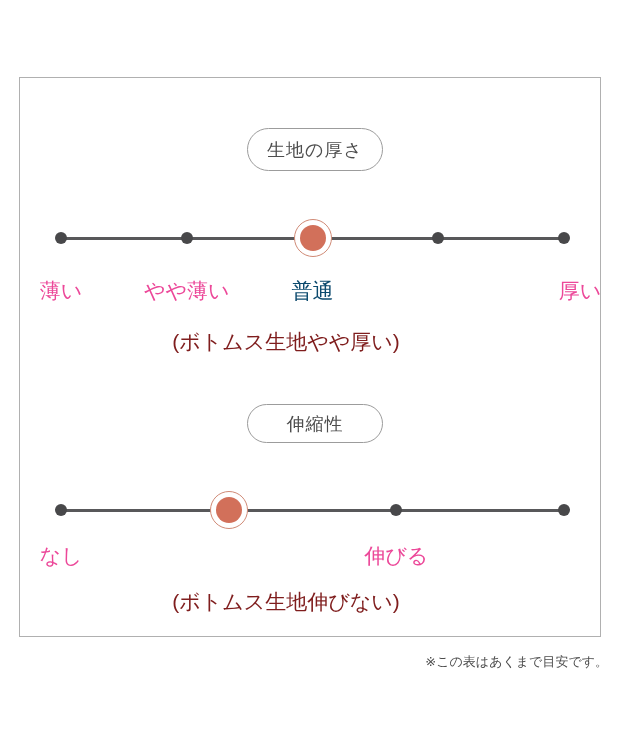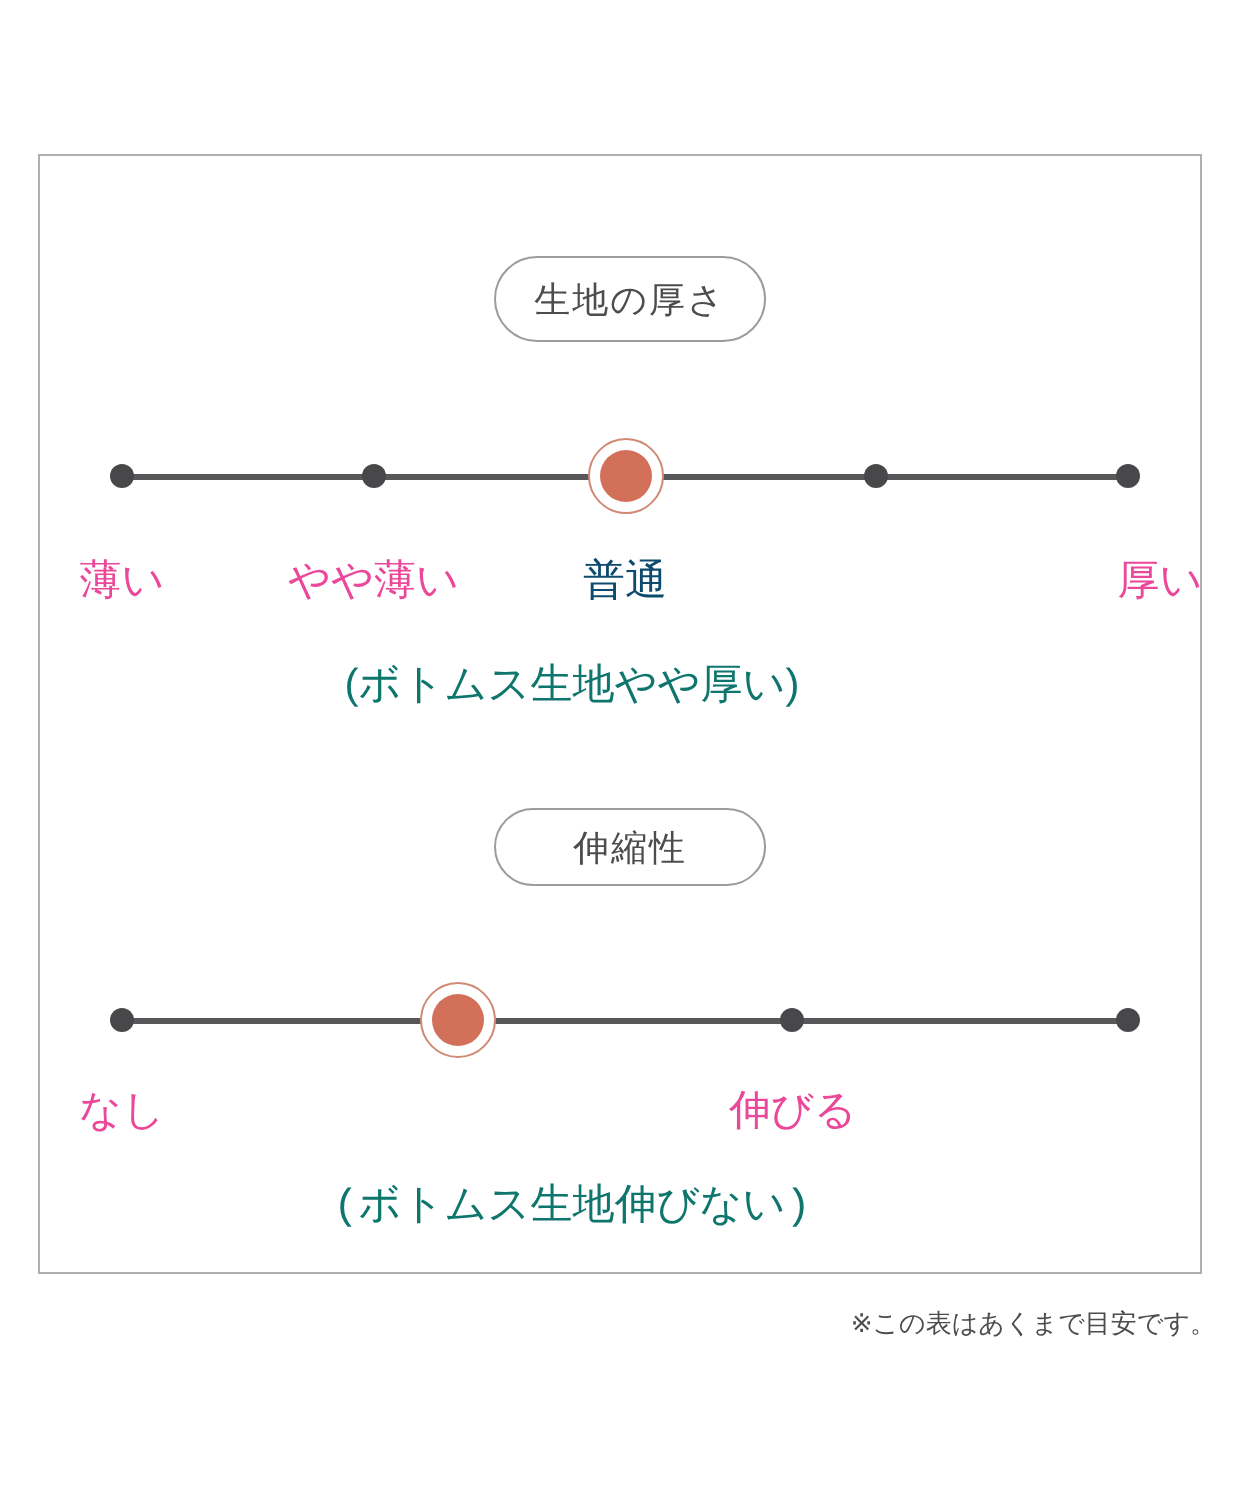--- a/index.html
+++ b/index.html
@@ -37,24 +37,24 @@
   .labels{position:absolute;left:61px;width:503px;height:22px;}
   .l0{top:280px;}
   .l1{top:545px;}
   .lvl-label{
     position:absolute;transform:translateX(-50%);white-space:nowrap;
     font-size:21px;line-height:22px;color:#ec4899;
   }
   .lvl-label.sel{font-weight:400;color:#0c4a6e;}
   .note{
     position:absolute;left:19px;width:534px;text-align:center;
-    font-size:21px;color:#0f766e;
+    font-size:21px;color:#7f1d1d;
   }
   .n0{top:328px;}
-  .n1{top:588px;font-family:Liberation Mono, monospace;}
+  .n1{top:588px;}
   .footnote{
     position:absolute;right:17px;top:653px;font-size:13px;
     color:#4d4d4d;white-space:nowrap;
   }
 </style>
 </head>
 <body>
 
 <div class="page">
   <div class="box"></div>

